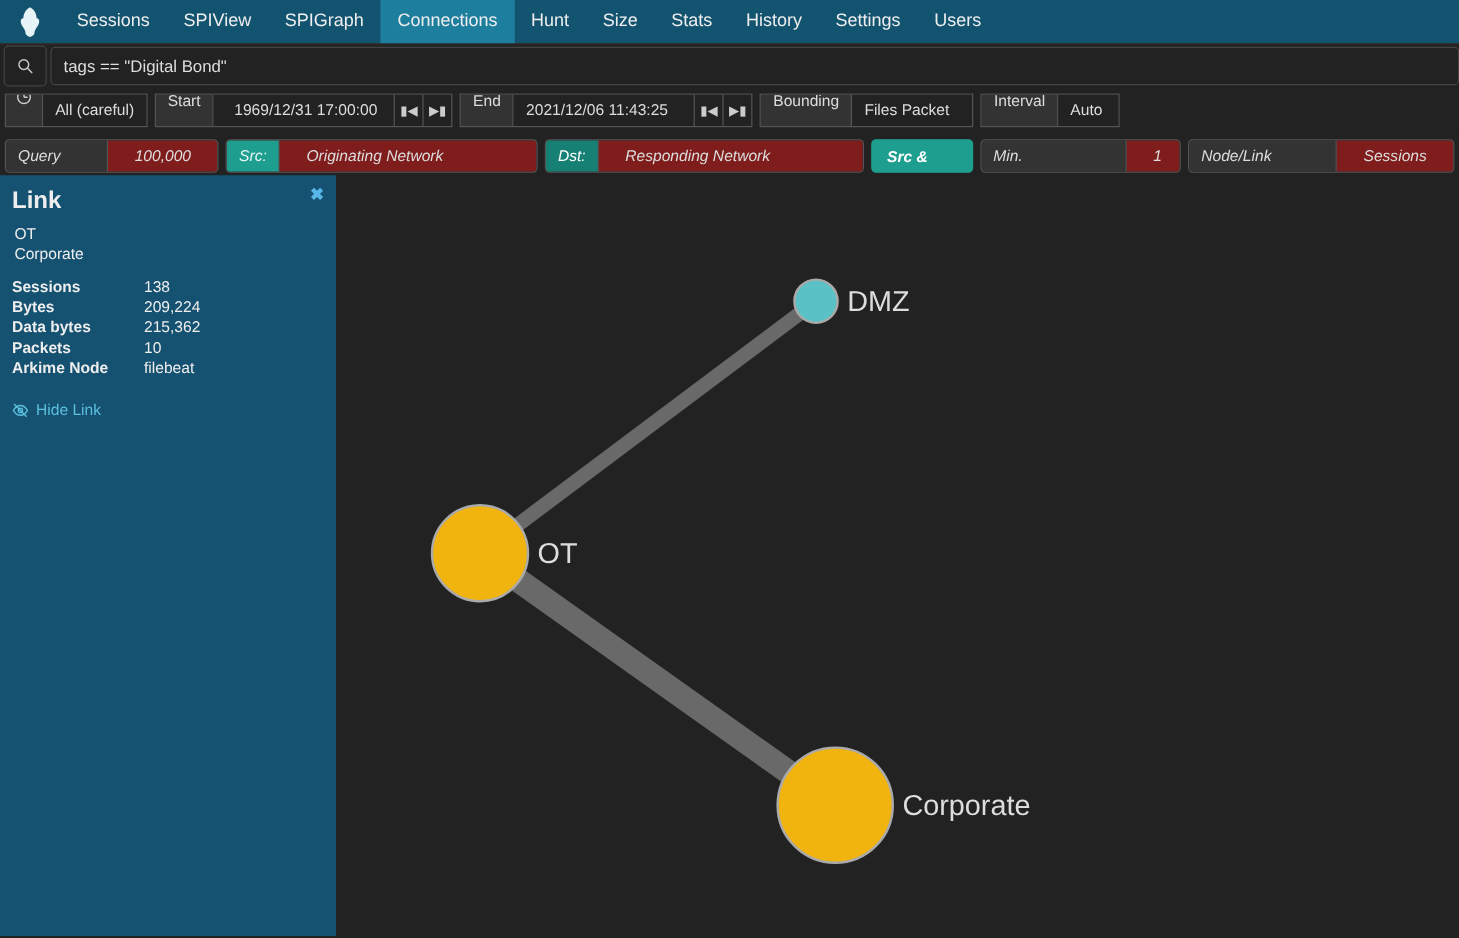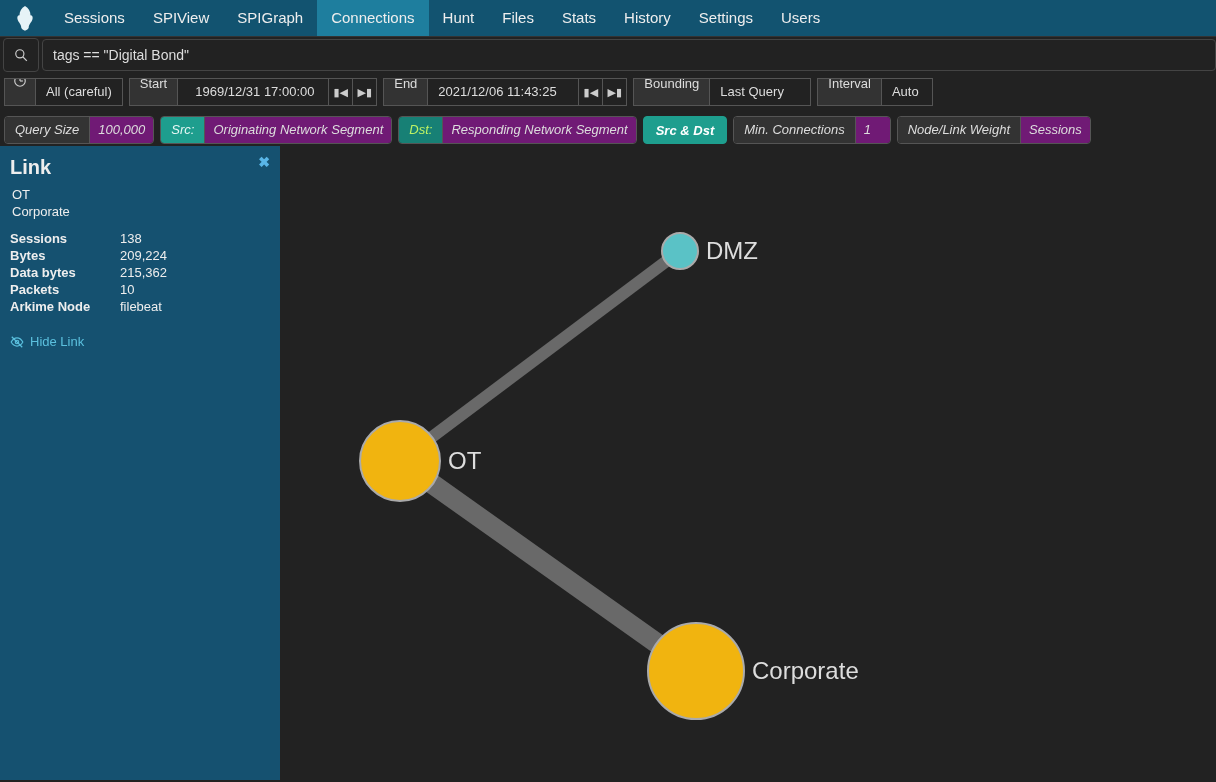--- a/index.html
+++ b/index.html
@@ -141,26 +141,26 @@
     height: 28px;
     line-height: 28px;
     border-right: 1px solid #555;
   }
   .group2 .lbl.teal {
     background: #1e9e8e;
     color: #e6f7f4;
   }
   .group2 .lbl.teal-dark {
     background: #178075;
-    color: #bef264;
+    color: #ffffff;
   }
   .group2 .val {
-    background: #701a75;
-    color: #ddd;
-    padding: 0 8px;
+    background: #7f1d1d;
+    color: #ddd;
+    padding: 0 22px;
     font-size: 13px;
     height: 28px;
     line-height: 28px;
   }
   .btn-teal {
     background: #1e9e8e;
     border: 1px solid #1e9e8e;
     color: #fff;
     padding: 0 12px;
     height: 28px;
@@ -230,21 +230,21 @@
   <div class="logo">
     <svg viewBox="0 0 24 30">
       <path d="M12 2 C8 4 6 8 6 12 C4 12 3 14 4 17 C5 20 8 22 8 26 C9 28 12 29 12 29 C12 29 15 28 16 26 C16 22 19 20 20 17 C21 14 20 12 18 12 C18 8 16 4 12 2 Z" fill="#e6f3f7"></path>
     </svg>
   </div>
   <div class="nav-item">Sessions</div>
   <div class="nav-item">SPIView</div>
   <div class="nav-item">SPIGraph</div>
   <div class="nav-item active">Connections</div>
   <div class="nav-item">Hunt</div>
-  <div class="nav-item">Files</div>
+  <div class="nav-item">Size</div>
   <div class="nav-item">Stats</div>
   <div class="nav-item">History</div>
   <div class="nav-item">Settings</div>
   <div class="nav-item">Users</div>
 </div>
 
 <div class="searchbar">
   <div class="iconbtn">
     <svg width="14" height="14" viewBox="0 0 24 24">
       <circle cx="10" cy="10" r="7" stroke="#ccc" stroke-width="2" fill="none"></circle>
@@ -280,21 +280,21 @@
     <input class="val" style="width: 150px;" value="2021/12/06 11:43:25">
     <div class="iconbtn2">
       <span>▮◀</span>
     </div>
     <div class="iconbtn2">
       <span>▶▮</span>
     </div>
   </div>
   <div class="group">
     <div class="lbl">Bounding</div>
-    <div class="val" style="width:100px;">Last Query</div>
+    <div class="val" style="width:100px;">Files Packet</div>
   </div>
   <div class="group">
     <div class="lbl">Interval</div>
     <div class="val" style="width:50px;">Auto</div>
   </div>
 </div>
 
 <div class="controlbar2">
   <div class="group2">
     <div class="lbl">Query Size</div>

